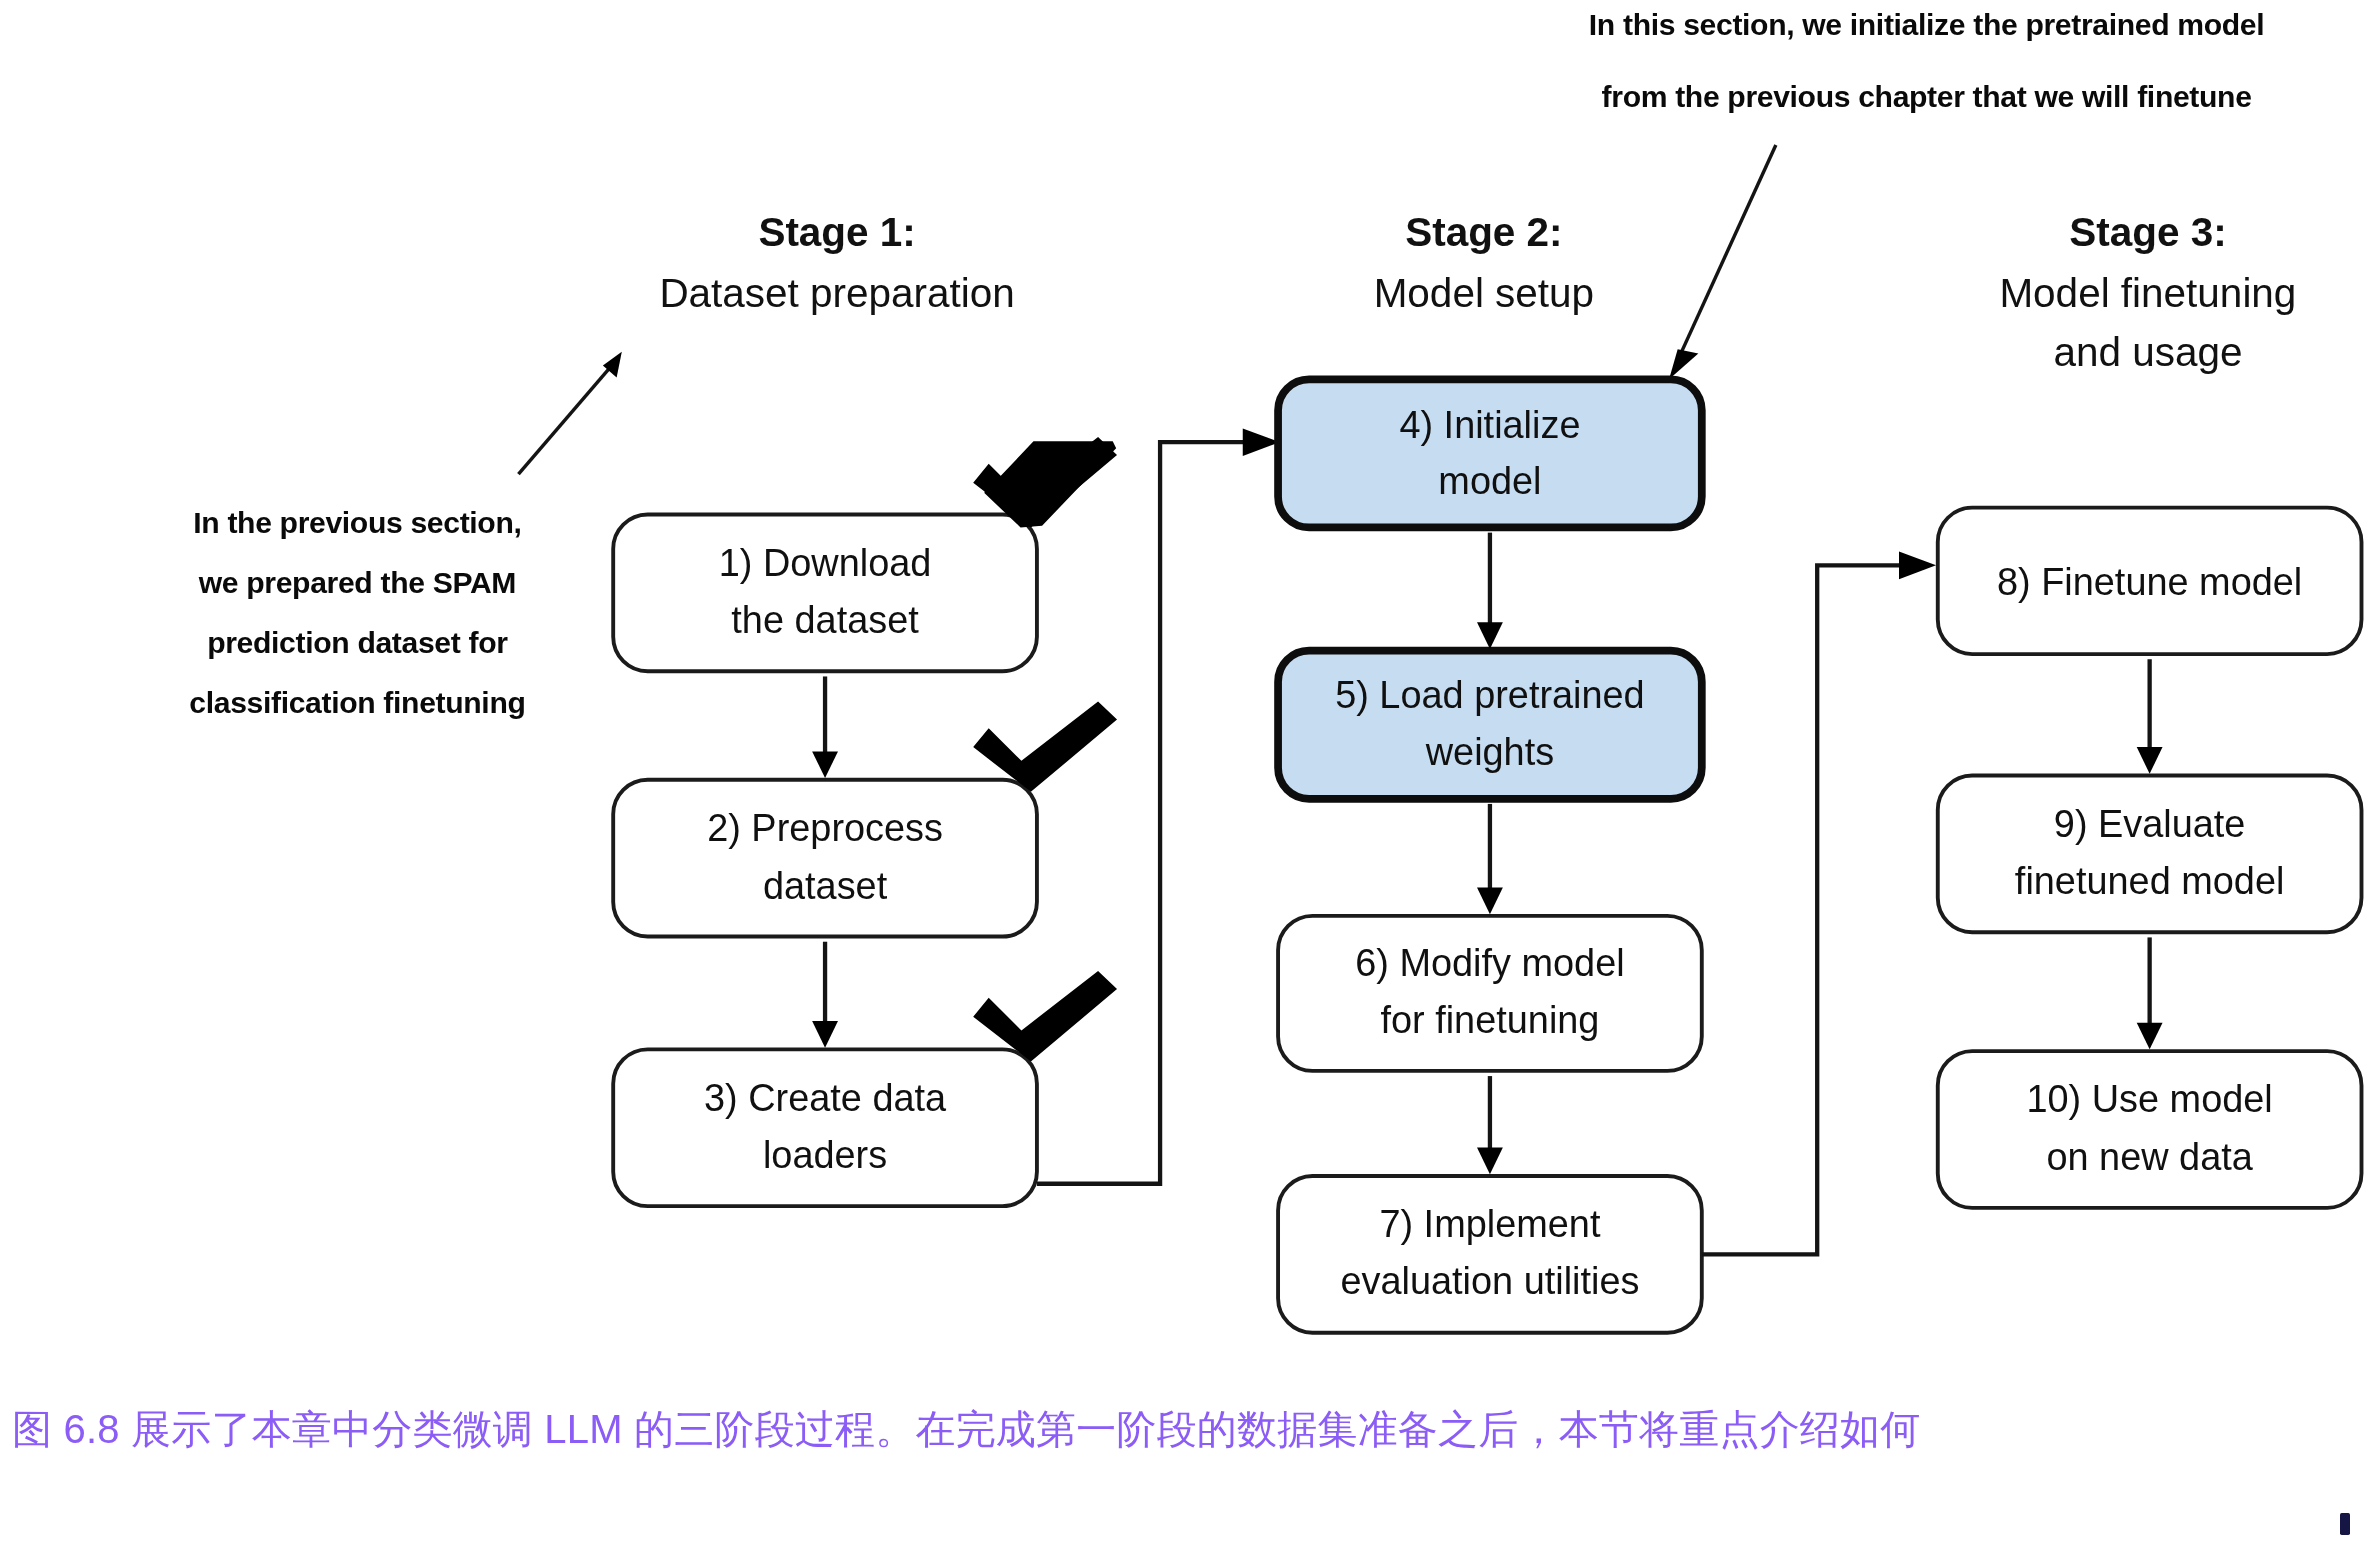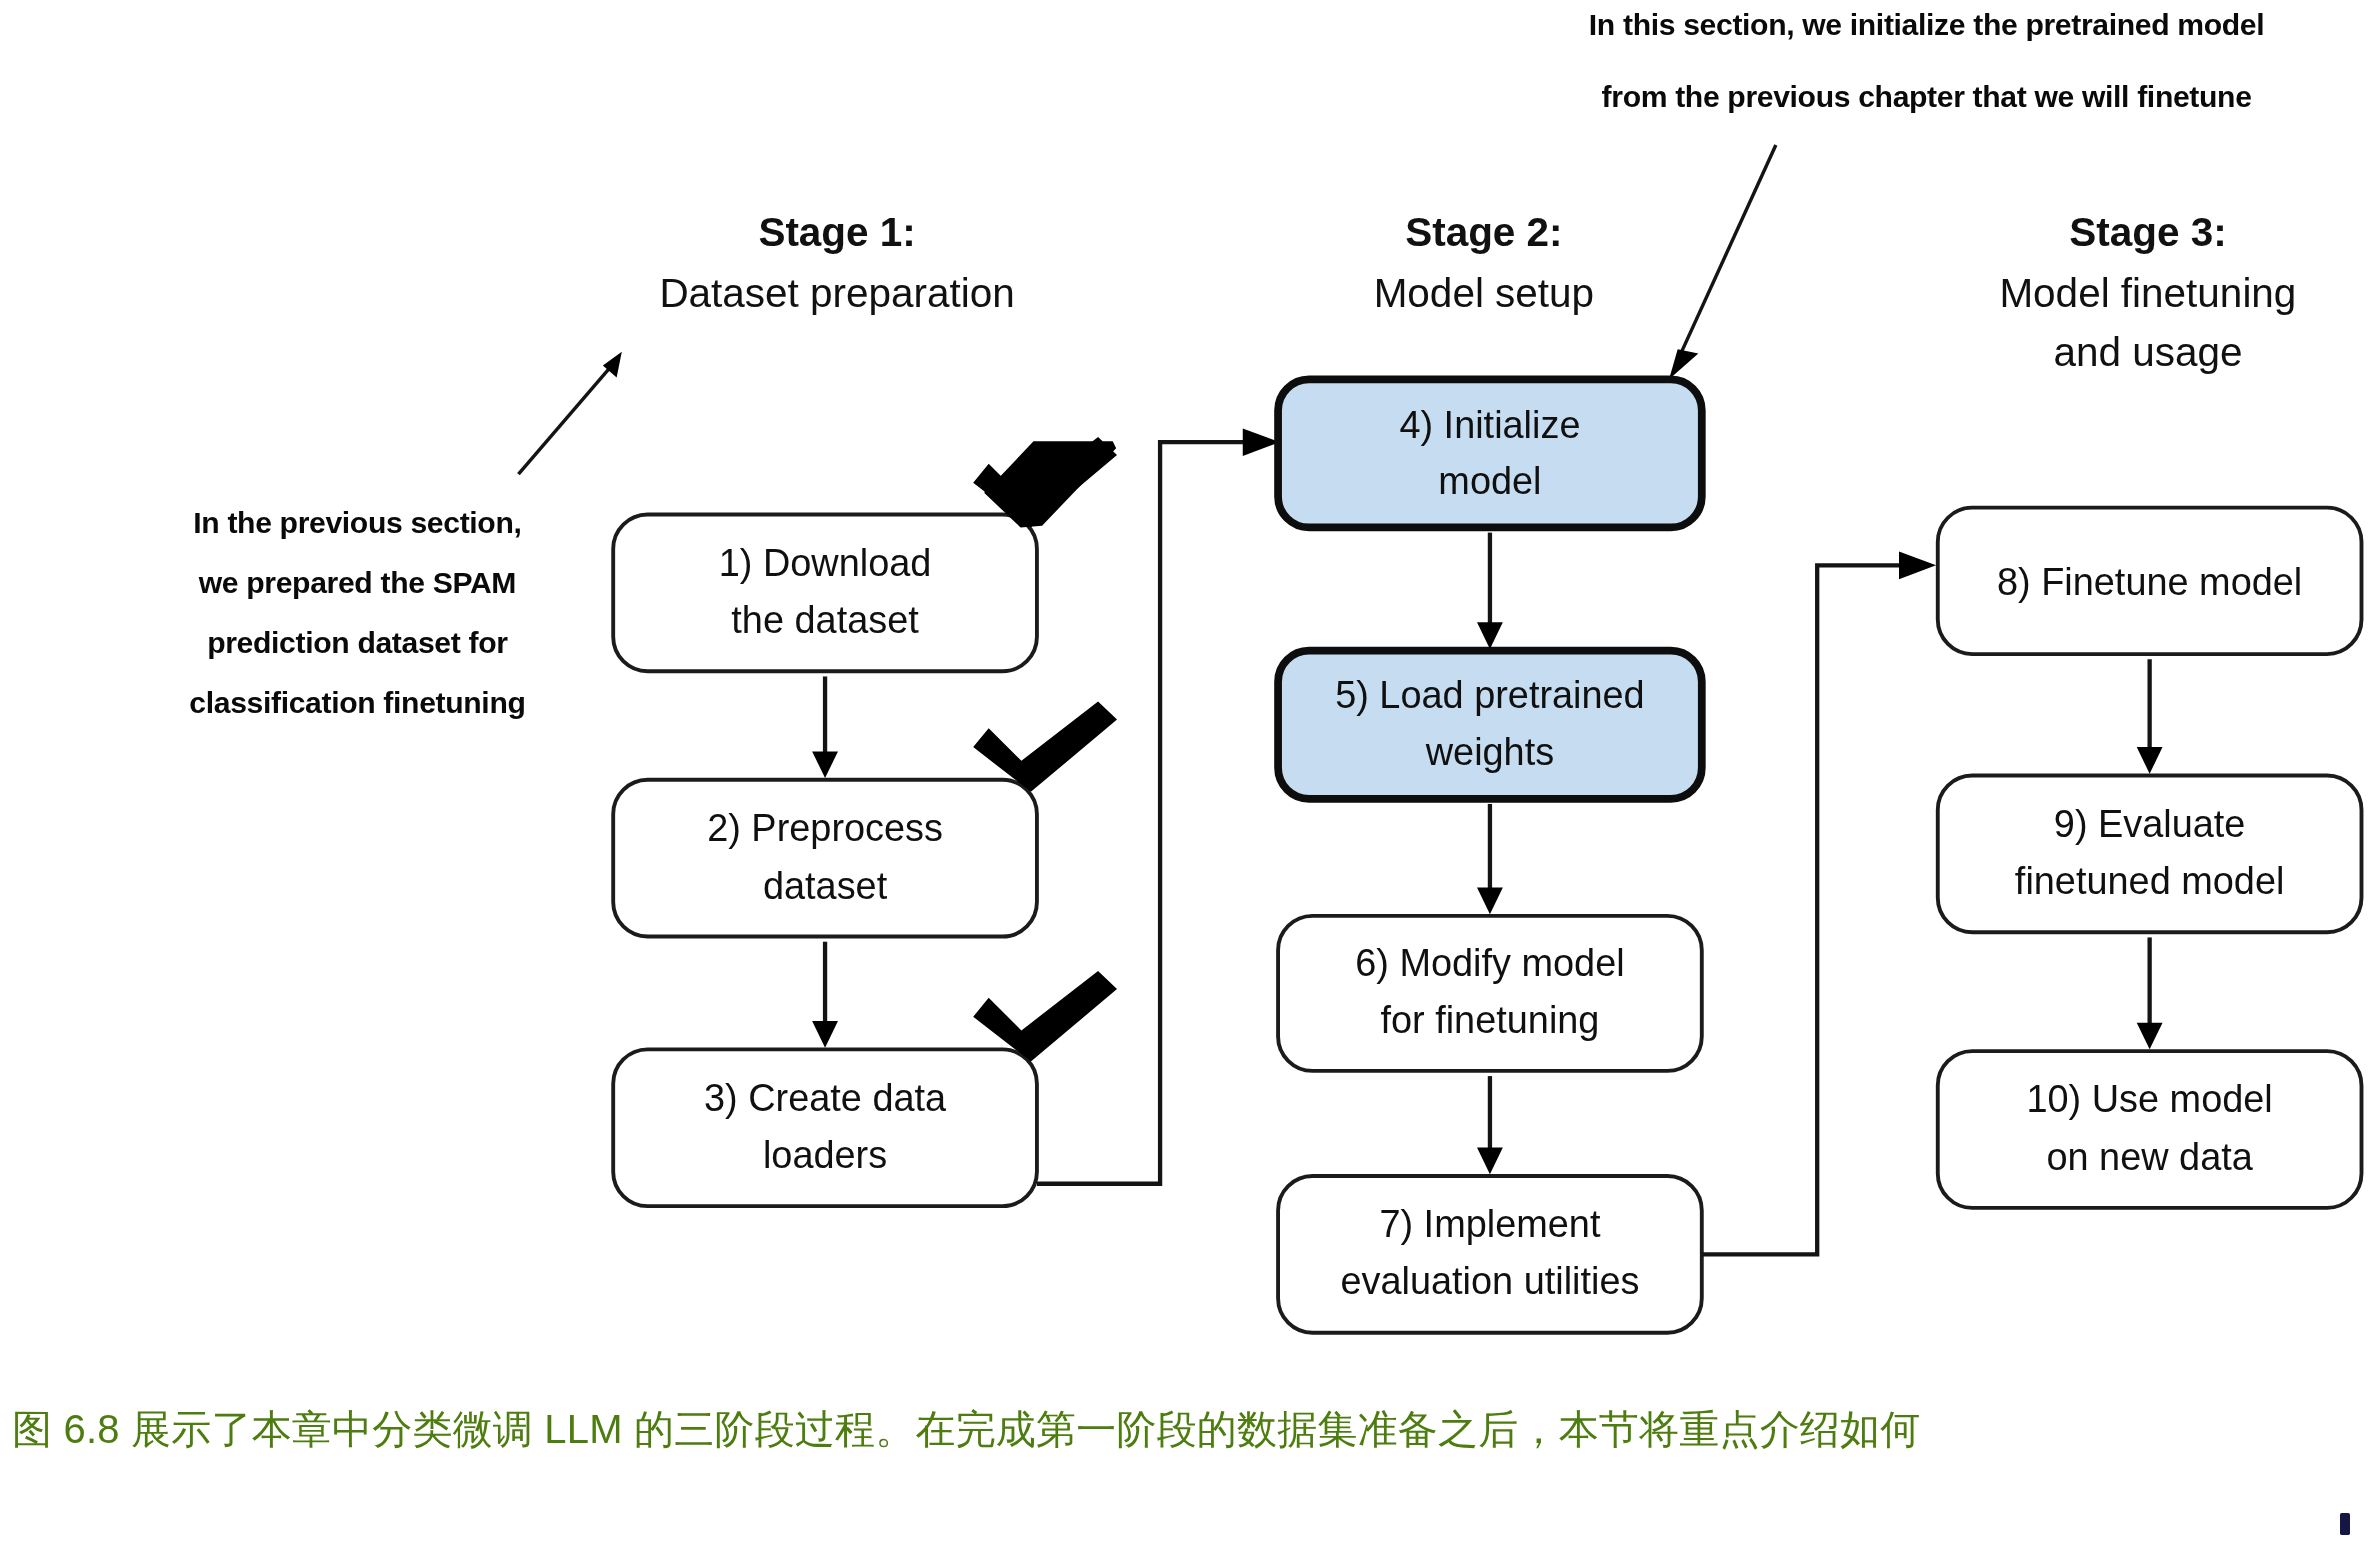--- a/index.html
+++ b/index.html
@@ -31,21 +31,21 @@
   .box-plain{fill:#ffffff;stroke:#1b1b1b;stroke-width:4.5;}
   .box-blue{fill:#c6dcf1;stroke:#0d0d0d;stroke-width:9;}
   .conn{fill:none;stroke:#141414;stroke-width:5;}
   .conn-thin{fill:none;stroke:#141414;stroke-width:4;}
   .check{fill:#000000;stroke:none;}
 
   .caption{
     position:absolute;left:12px;top:1400px;width:2360px;
     font-family:"Liberation Sans", sans-serif;
     font-size:40px;line-height:1.45;
-    color:#4d7c0f;font-weight:500;
+    color:#8b5cf6;font-weight:500;
     letter-spacing:0.2px;
   }
   .caret{
     position:absolute;left:2340px;top:1513px;width:9.5px;height:22.4px;
     background:#161645;border-radius:1.7px;
   }
 </style>
 </head>
 <body>
 

